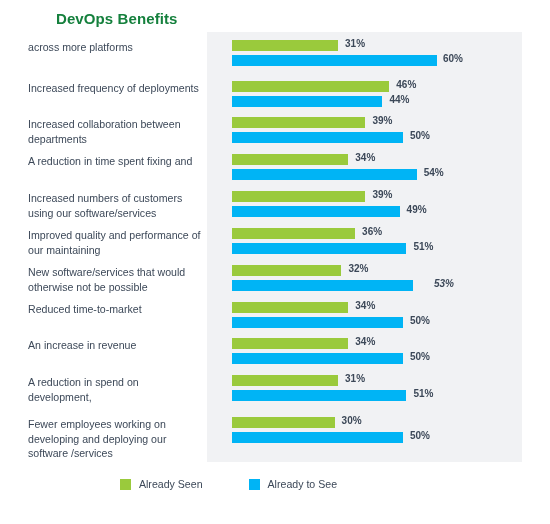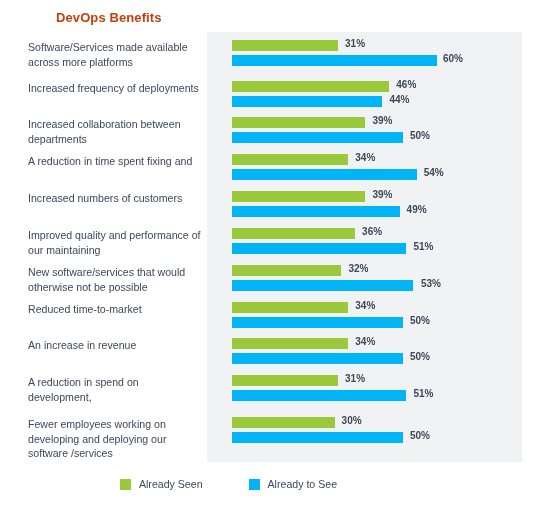--- a/index.html
+++ b/index.html
@@ -19,23 +19,23 @@
   #chart-root {
     position: absolute;
     left: 0; top: 0;
     width: 550px;
     height: 524px;
   }
   .chart-title {
     position: absolute;
     left: 56px;
     top: 10px;
-    font-size: 13px;
+    font-size: 15px;
     font-weight: bold;
-    color: #c2410c;
+    color: #15803d;
     letter-spacing: 0.1px;
   }
   .plot-panel {
     position: absolute;
     left: 207px;
     top: 32px;
     width: 315px;
     height: 430px;
     background: #F1F2F4;
   }
@@ -122,21 +122,20 @@
 
 <div id="chart-root">
 
   <div class="chart-title">DevOps Benefits</div>
 
   <div class="plot-panel"></div>
 
   <div class="rows-layer" id="rows-layer">
       <div class="row" style="top: 8px;">
         <div class="row-label" style="top: 0px;">
-          <div>Software/Services made available</div>
           <div>across more platforms</div>
         </div>
         <div class="bar-group">
           <div class="bar-line">
             <div class="bar seen" style="width: 106.02px;"></div>
             <span class="bar-value" style="left: 113.02px;">31%</span>
           </div>
           <div class="bar-line">
             <div class="bar expect" style="width: 205.2px;"></div>
             <span class="bar-value" style="left: 211px;">60%</span>
@@ -185,20 +184,21 @@
           </div>
           <div class="bar-line">
             <div class="bar expect" style="width: 184.68px;"></div>
             <span class="bar-value" style="left: 191.68px;">54%</span>
           </div>
         </div>
       </div>
       <div class="row" style="top: 159px;">
         <div class="row-label" style="top: 0px;">
           <div>Increased numbers of customers</div>
+          <div>using our software/services</div>
         </div>
         <div class="bar-group">
           <div class="bar-line">
             <div class="bar seen" style="width: 133.38px;"></div>
             <span class="bar-value" style="left: 140.38px;">39%</span>
           </div>
           <div class="bar-line">
             <div class="bar expect" style="width: 167.58px;"></div>
             <span class="bar-value" style="left: 174.58px;">49%</span>
           </div>
@@ -225,21 +225,21 @@
           <div>New software/services that would</div>
           <div>otherwise not be possible</div>
         </div>
         <div class="bar-group">
           <div class="bar-line">
             <div class="bar seen" style="width: 109.44px;"></div>
             <span class="bar-value" style="left: 116.44px;">32%</span>
           </div>
           <div class="bar-line">
             <div class="bar expect" style="width: 181.26px;"></div>
-            <span class="bar-value" style="left: 189px;">53%</span>
+            <span class="bar-value" style="left: 202px; font-style: italic;">53%</span>
           </div>
         </div>
       </div>
       <div class="row" style="top: 270px;">
         <div class="row-label" style="top: 0px;">
           <div>Reduced time-to-market</div>
         </div>
         <div class="bar-group">
           <div class="bar-line">
             <div class="bar seen" style="width: 116.28px;"></div>

